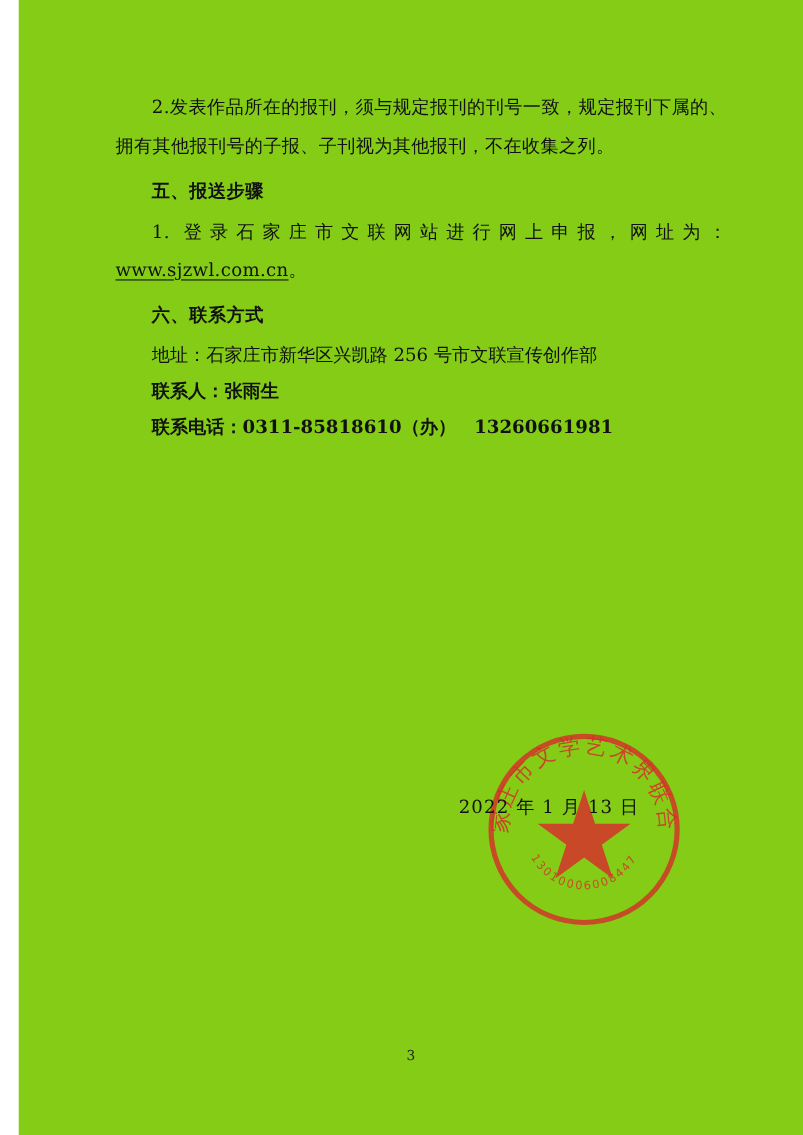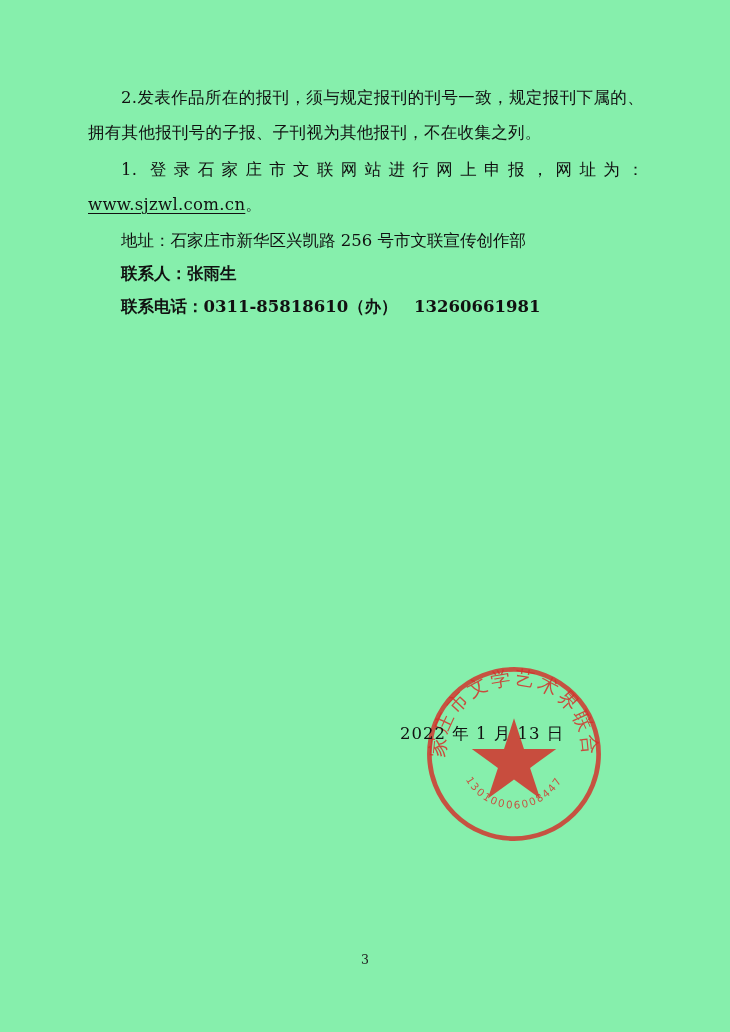--- a/index.html
+++ b/index.html
@@ -11,21 +11,22 @@
     height: 1032px;
     background: #ffffff;
     font-family: "DejaVu Serif", "Liberation Serif", serif;
     color: #111111;
     position: relative;
     overflow: hidden;
   }
   .page {
     position: absolute;
     inset: 0;
-    background: #86efac;
+    background: #84cc16;
+    margin-left: 17px;
   }
   .content {
     position: absolute;
     left: 88px;
     top: 80px;
     width: 556px;
   }
   .para {
     font-size: 16.5px;
     line-height: 35px;
@@ -93,25 +94,27 @@
 </style>
 </head>
 <body>
 
 <div class="page">
 
   <div class="content">
 
     <p class="para indent">2.发表作品所在的报刊，须与规定报刊的刊号一致，规定报刊下属的、拥有其他报刊号的子报、子刊视为其他报刊，不在收集之列。</p>
 
+    <h2 class="heading">五、报送步骤</h2>
 
 
     <p class="para indent"><span>1. 登录石家庄市文联网站进行网上申报，网址为：</span><span class="link">www.sjzwl.com.cn</span><span>。</span></p>
 
 
+    <h2 class="heading">六、联系方式</h2>
 
     <p class="contact-line">地址：石家庄市新华区兴凯路 256 号市文联宣传创作部</p>
     <p class="contact-line bold">联系人：张雨生</p>
     <p class="contact-line bold">联系电话：0311-85818610（办）　13260661981</p>
 
   </div>
 
   <svg class="stamp" viewBox="0 0 200 200" xmlns="http://www.w3.org/2000/svg">
     <defs>
       <path id="topArc" d="M 26,100 A 74,74 0 0 1 174,100"></path>

